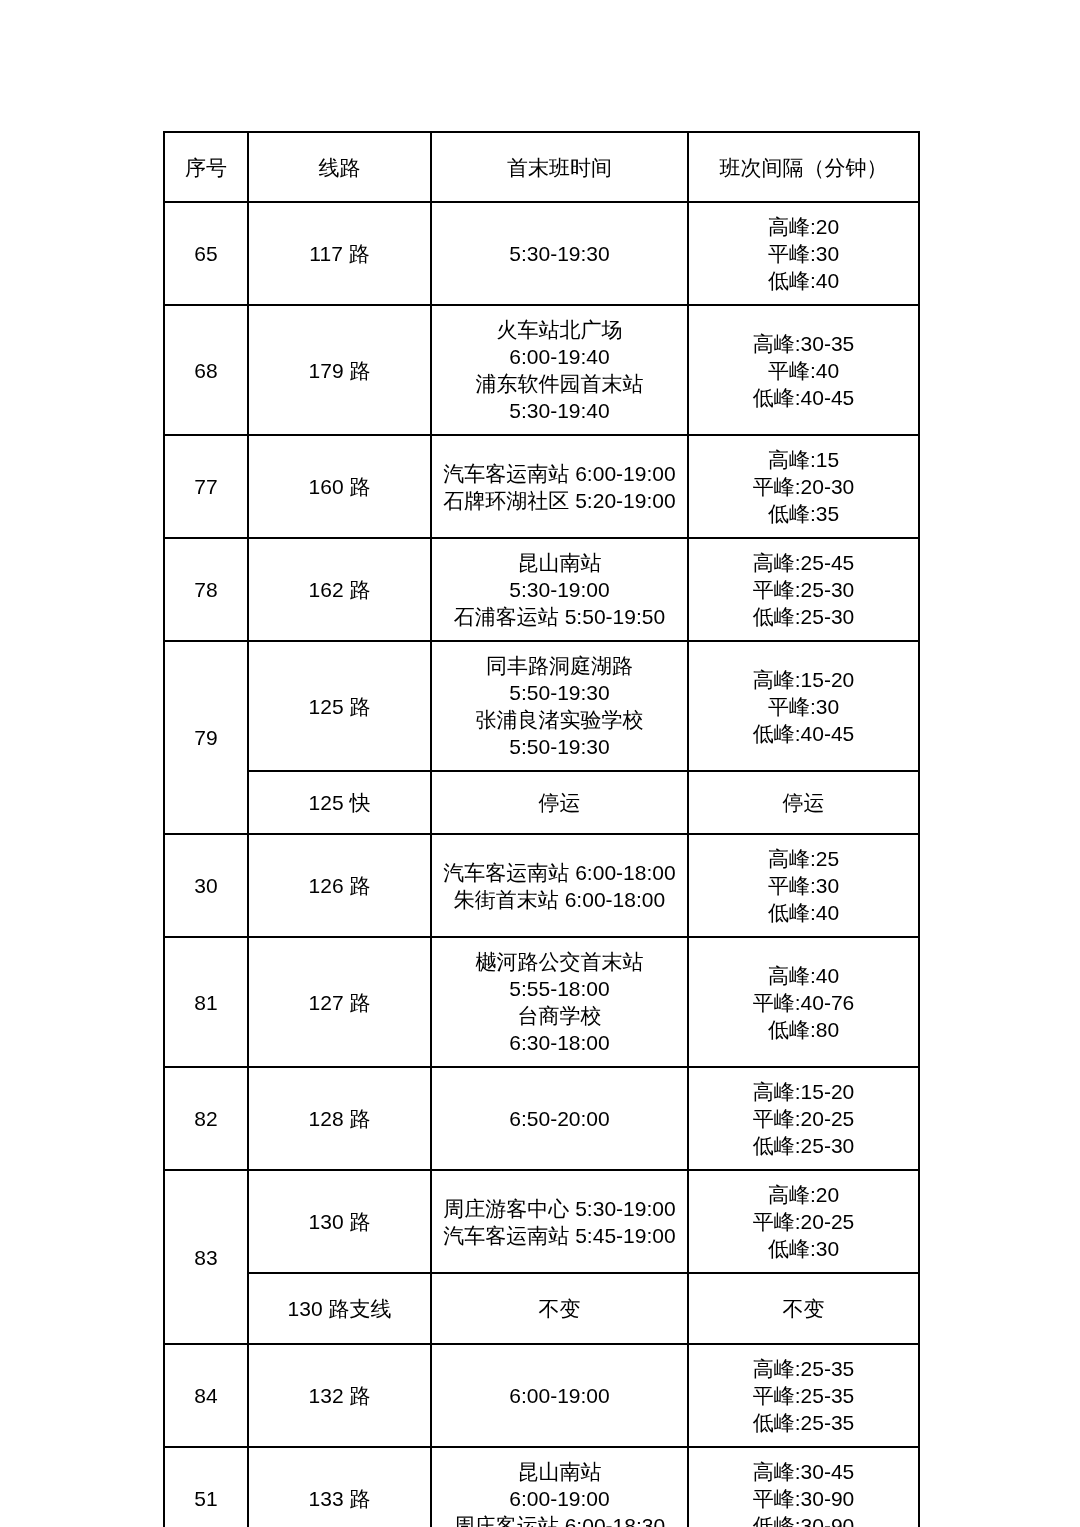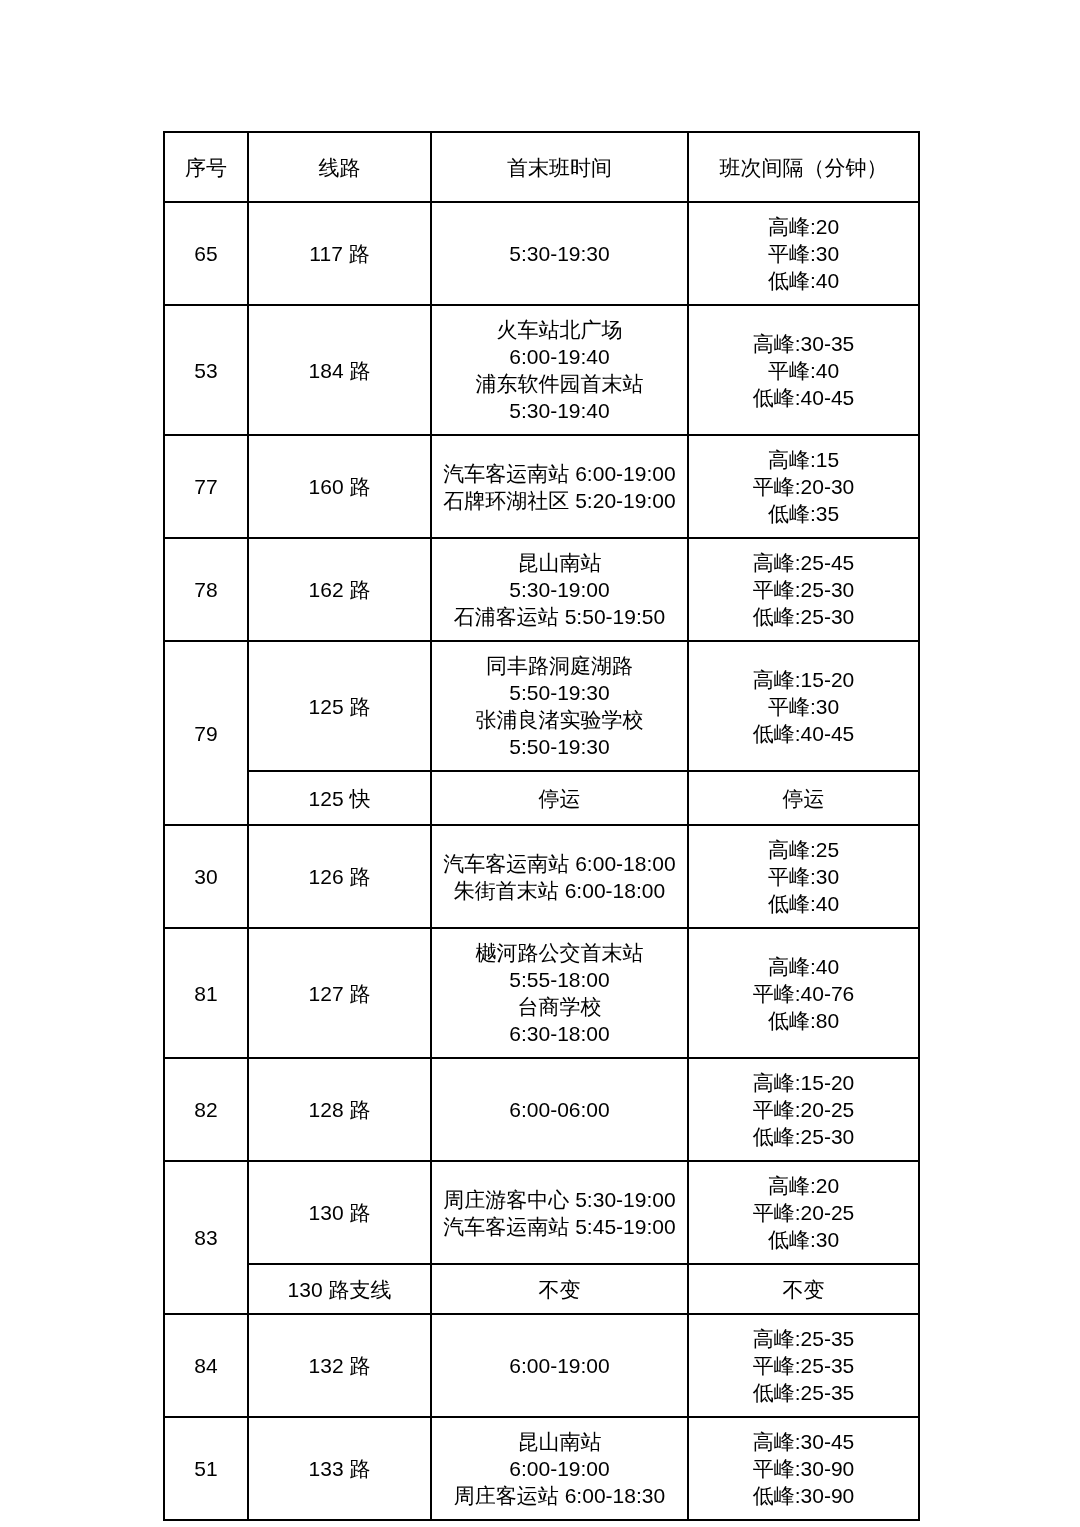--- a/index.html
+++ b/index.html
@@ -56,22 +56,22 @@
   <tbody>
     <tr style="height:95px">
       <td>65</td>
       <td>117 路</td>
       <td>5:30-19:30</td>
       <td>高峰:20
 平峰:30
 低峰:40</td>
     </tr>
     <tr style="height:105px">
-      <td>53</td>
-      <td>184 路</td>
+      <td>68</td>
+      <td>179 路</td>
       <td>火车站北广场
 6:00-19:40
 浦东软件园首末站
 5:30-19:40</td>
       <td>高峰:30-35
 平峰:40
 低峰:40-45</td>
     </tr>
     <tr style="height:90px">
       <td>77</td>
@@ -96,21 +96,21 @@
       <td rowspan="2">79</td>
       <td>125 路</td>
       <td>同丰路洞庭湖路
 5:50-19:30
 张浦良渚实验学校
 5:50-19:30</td>
       <td>高峰:15-20
 平峰:30
 低峰:40-45</td>
     </tr>
-    <tr style="height:54px">
+    <tr style="height:63px">
       <td>125 快</td>
       <td>停运</td>
       <td>停运</td>
     </tr>
     <tr style="height:95px">
       <td>30</td>
       <td>126 路</td>
       <td>汽车客运南站 6:00-18:00
 朱街首末站 6:00-18:00</td>
       <td>高峰:25
@@ -124,35 +124,35 @@
 5:55-18:00
 台商学校
 6:30-18:00</td>
       <td>高峰:40
 平峰:40-76
 低峰:80</td>
     </tr>
     <tr style="height:92px">
       <td>82</td>
       <td>128 路</td>
-      <td>6:00-06:00</td>
+      <td>6:50-20:00</td>
       <td>高峰:15-20
 平峰:20-25
 低峰:25-30</td>
     </tr>
     <tr style="height:90px">
       <td rowspan="2">83</td>
       <td>130 路</td>
       <td>周庄游客中心 5:30-19:00
 汽车客运南站 5:45-19:00</td>
       <td>高峰:20
 平峰:20-25
 低峰:30</td>
     </tr>
-    <tr style="height:50px">
+    <tr style="height:71px">
       <td>130 路支线</td>
       <td>不变</td>
       <td>不变</td>
     </tr>
     <tr style="height:93px">
       <td>84</td>
       <td>132 路</td>
       <td>6:00-19:00</td>
       <td>高峰:25-35
 平峰:25-35

